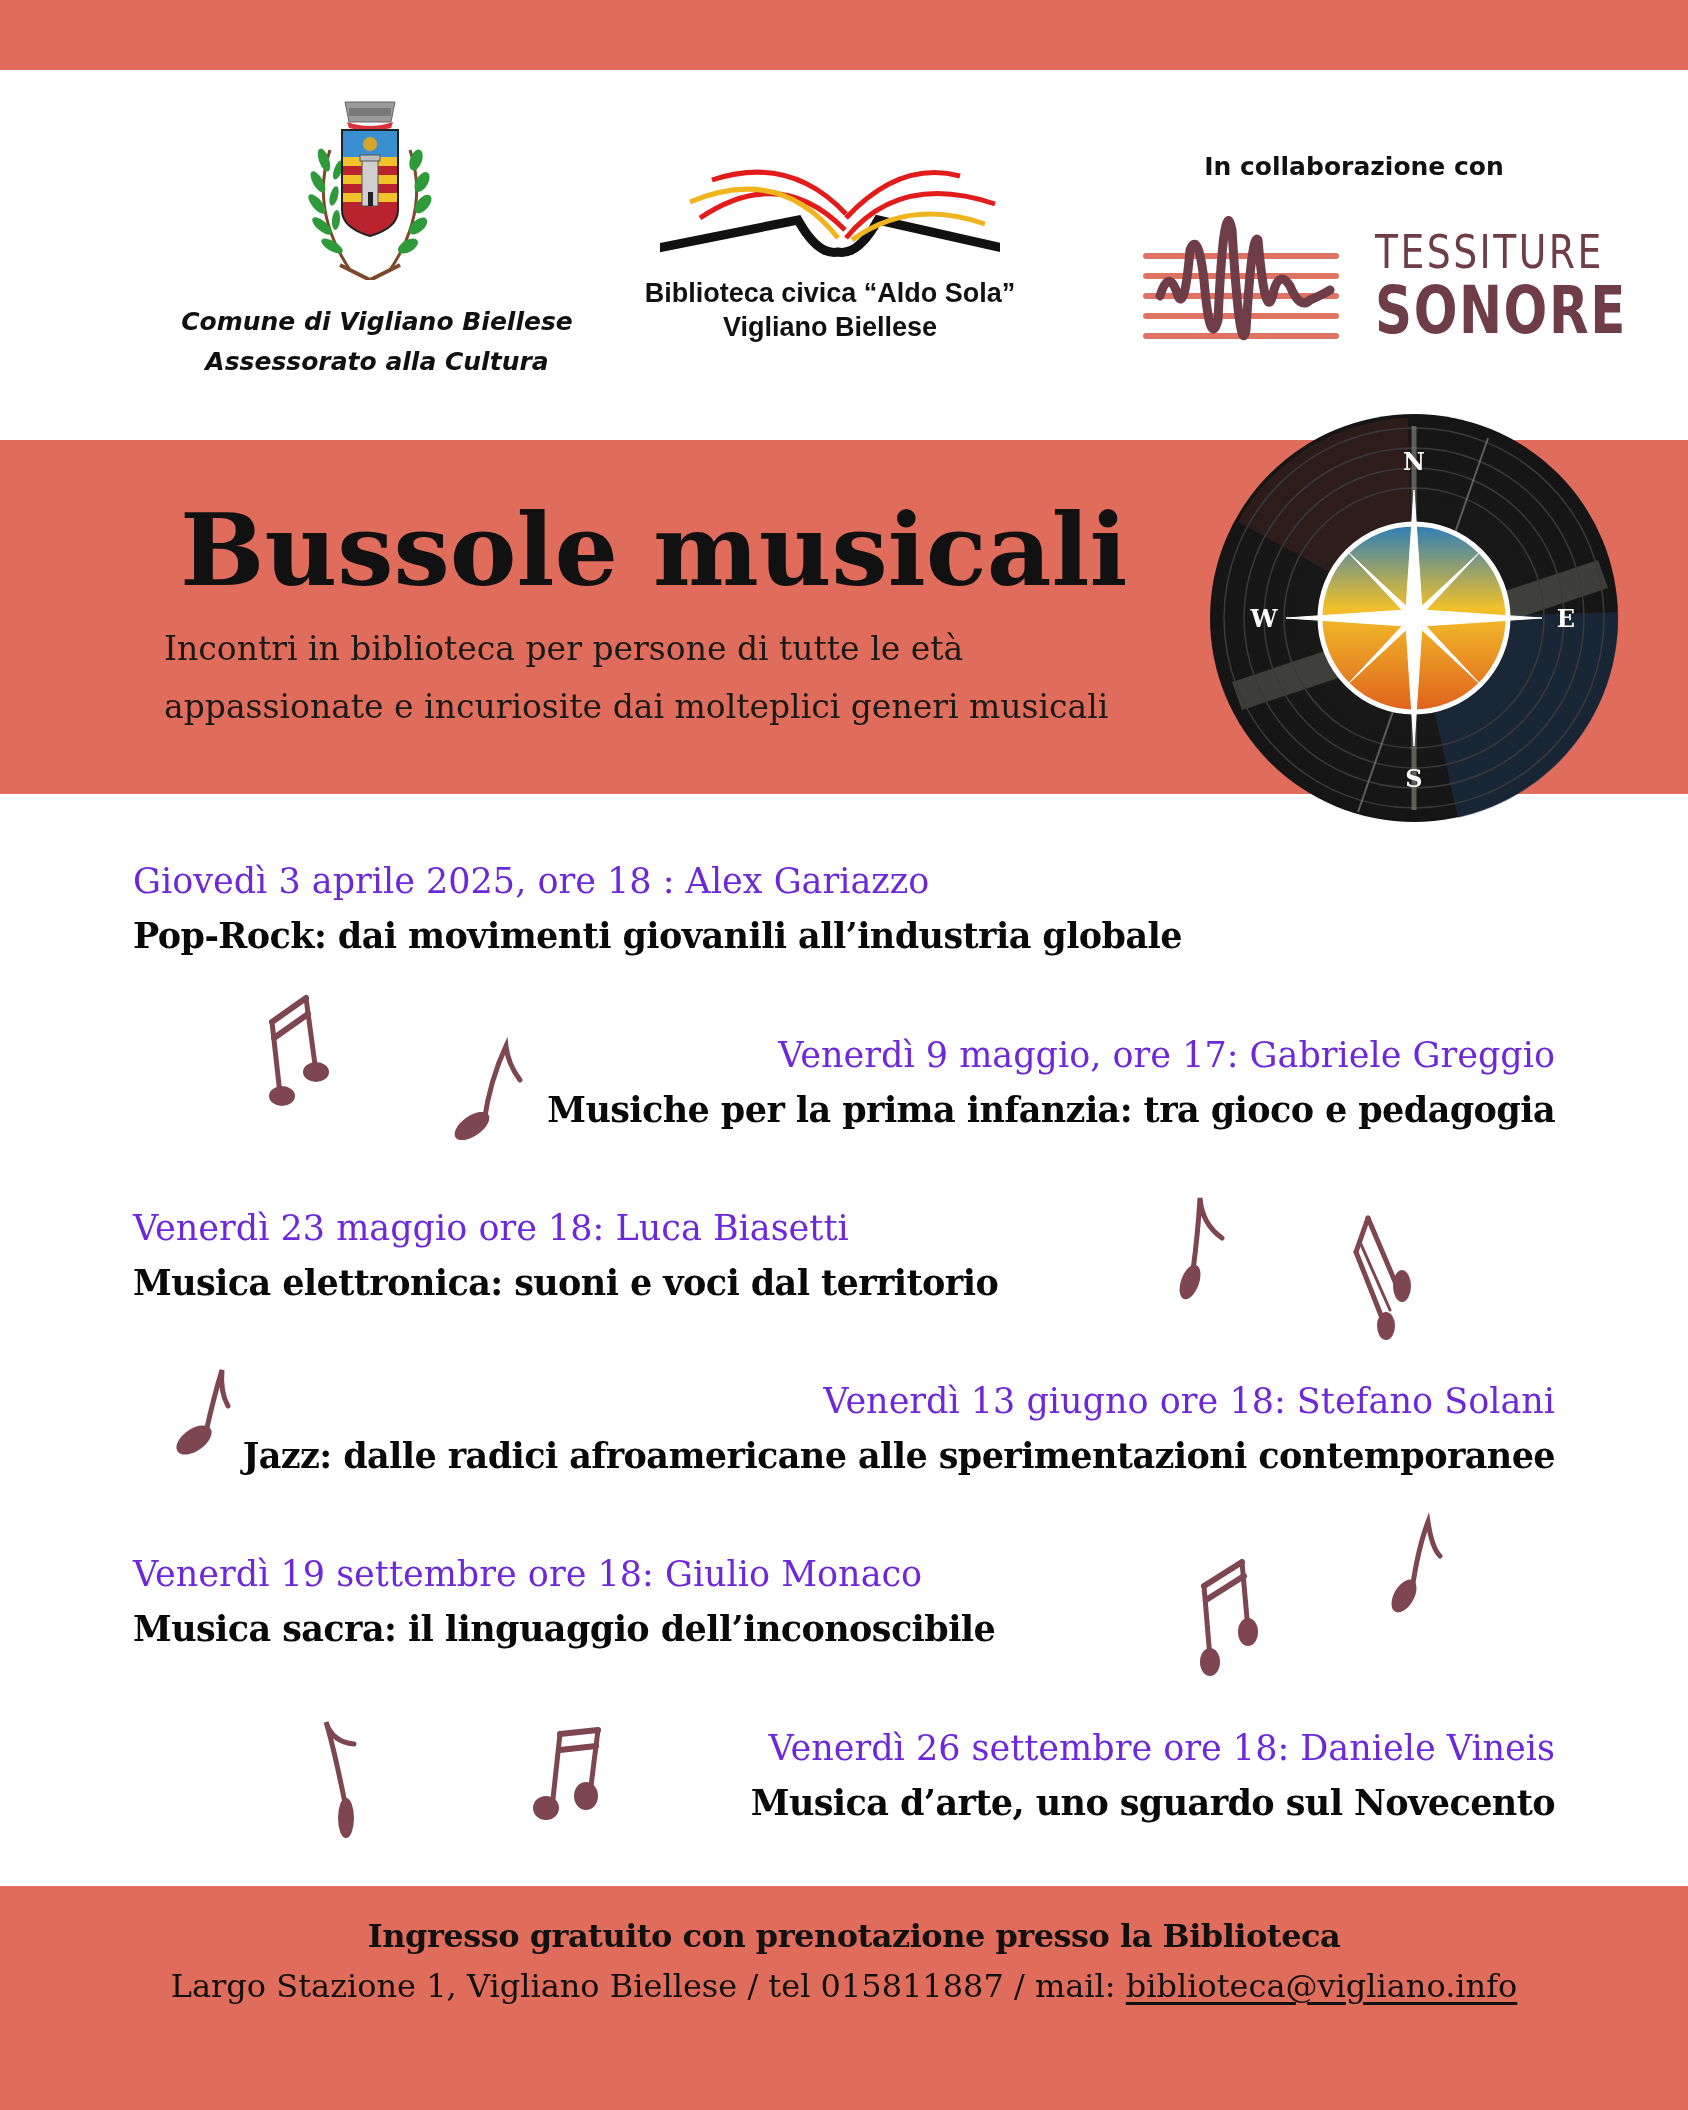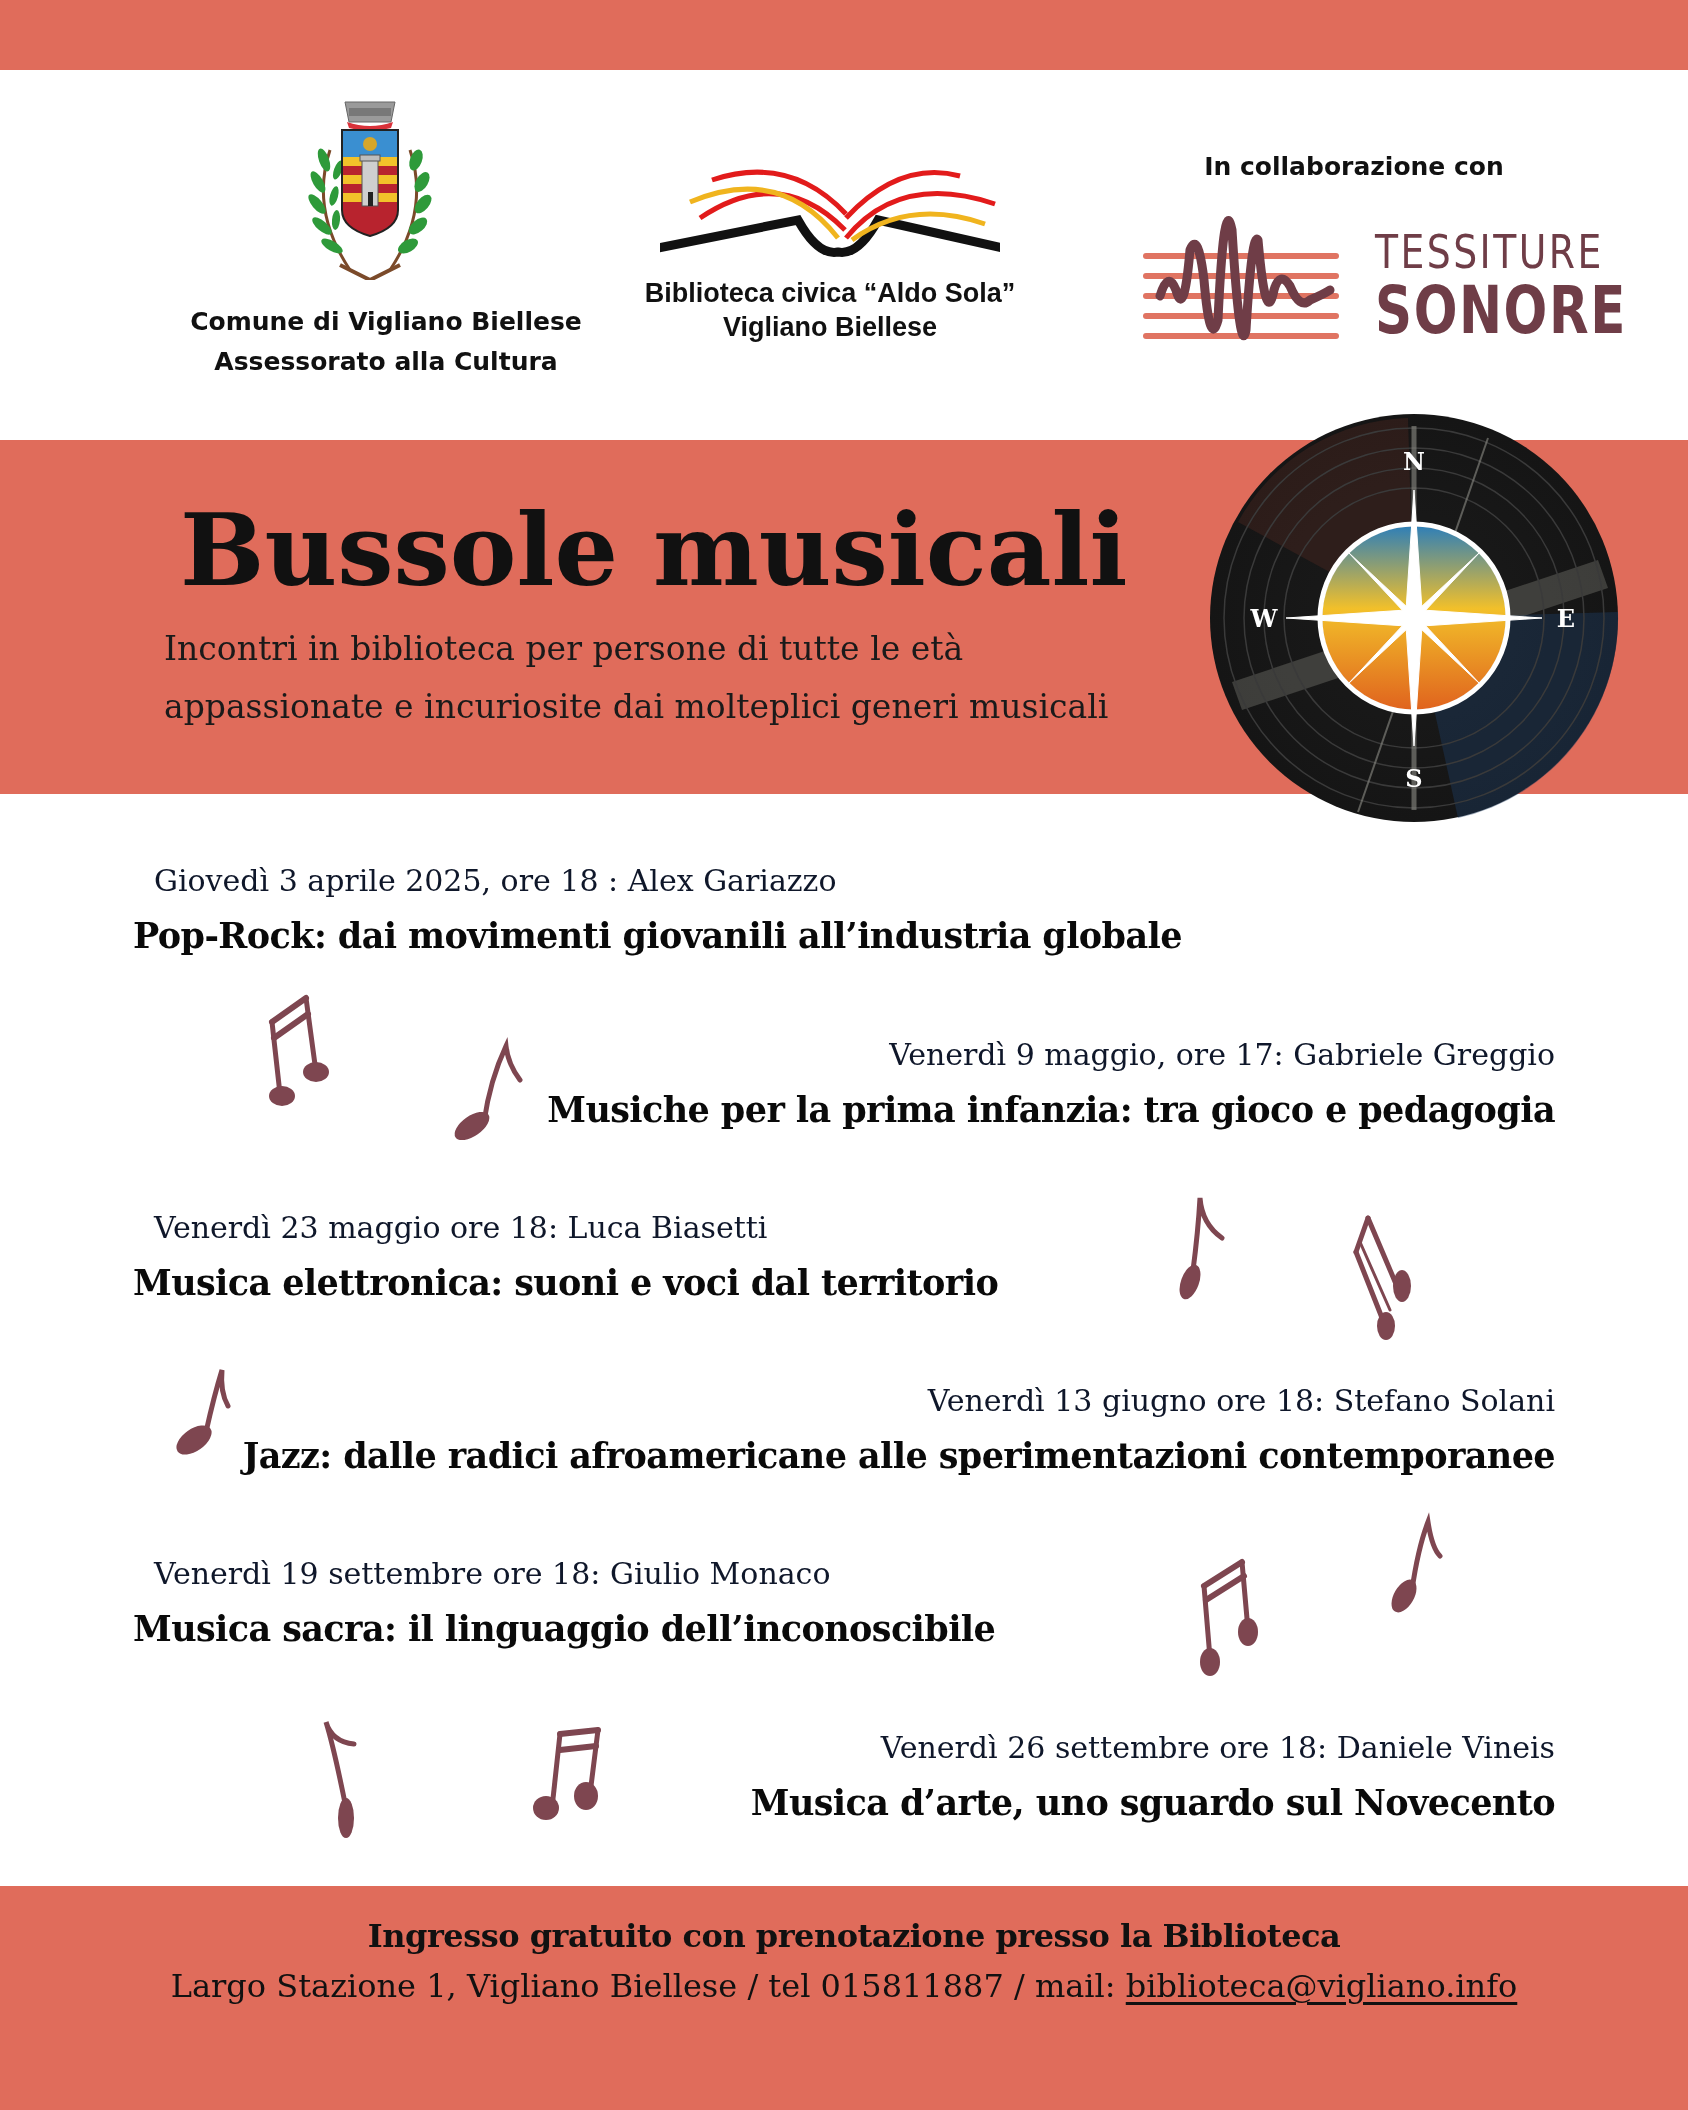--- a/index.html
+++ b/index.html
@@ -7,21 +7,21 @@
   body { position: relative; font-family: "DejaVu Serif", "Liberation Serif", serif; color: #111; }
 
   .band-top { position: absolute; left: 0; top: 0; width: 1688px; height: 70px; background: var(--coral); }
   .band-hero { position: absolute; left: 0; top: 440px; width: 1688px; height: 354px; background: var(--coral); }
   .band-footer { position: absolute; left: 0; top: 1886px; width: 1688px; height: 224px; background: var(--coral); }
 
   
   .logo-comune { position: absolute; left: 160px; top: 96px; width: 420px; height: 290px; text-align: center; }
   .crest { position: absolute; left: 130px; top: 4px; width: 160px; height: 180px; }
   .logo-caption { font-family: "DejaVu Sans", "Liberation Sans", sans-serif; font-weight: bold; font-size: 25px; line-height: 40px; color: #111; }
-  .logo-comune .caption-wrap { position: absolute; left: 16px; top: 206px; width: 420px; text-align: center; }
+  .logo-comune .caption-wrap { position: absolute; left: 7px; top: 206px; width: 420px; text-align: center; font-style: italic; }
 
   .logo-biblio { position: absolute; left: 640px; top: 148px; width: 380px; height: 210px; }
   .biblio-book { position: absolute; left: 20px; top: 10px; width: 340px; height: 100px; }
   .biblio-caption { position: absolute; left: 0; top: 128px; width: 380px; text-align: center; font-family: "Liberation Sans", "DejaVu Sans", sans-serif; font-weight: bold; font-size: 27px; line-height: 34px; color: #111; }
 
   .collab-label { position: absolute; left: 1124px; top: 152px; width: 460px; text-align: center; font-family: "DejaVu Sans", "Liberation Sans", sans-serif; font-weight: bold; font-size: 25px; color: #111; }
   .logo-tessiture { position: absolute; left: 1140px; top: 210px; width: 460px; height: 150px; }
   .tess-wave { position: absolute; left: 0; top: 0; width: 210px; height: 150px; }
   .tess-text { position: absolute; left: 235px; top: 16px; font-family: "DejaVu Sans", "Liberation Sans", sans-serif; color: #6f3d47; }
   .tess-line1 { font-size: 46px; font-weight: normal; letter-spacing: 3px; line-height: 52px; transform: scaleX(0.82); transform-origin: left; display: block; }
@@ -29,21 +29,21 @@
 
   
   .hero-title { position: absolute; left: 180px; top: 490px; font-family: "DejaVu Serif", "Liberation Serif", serif; font-size: 100px; line-height: 120px; color: #111; letter-spacing: 0px; }
   .hero-sub { position: absolute; left: 164px; top: 620px; width: 1060px; font-family: "DejaVu Serif", "Liberation Serif", serif; font-size: 33px; line-height: 58px; color: #1a1a1a; }
   .compass { position: absolute; left: 1208px; top: 412px; width: 412px; height: 412px; }
 
   
   .event { position: absolute; width: 1460px; }
   .event.left { left: 133px; text-align: left; }
   .event.right { left: 95px; text-align: right; width: 1460px; }
-  .event-meta { display: block; font-family: "DejaVu Serif", "Liberation Serif", serif; font-size: 30px; line-height: 50px; color: #0f172a; margin-left: 21px; }
+  .event-meta { display: block; font-family: "DejaVu Serif", "Liberation Serif", serif; font-size: 35px; line-height: 50px; color: #6d28d9; }
   .event-title { display: block; font-family: "DejaVu Serif", "Liberation Serif", serif; font-weight: bold; font-size: 35px; line-height: 60px; color: #0a0a0a; letter-spacing: -0.6px; }
 
   .note { position: absolute; }
   .note svg { width: 100%; height: 100%; overflow: visible; }
 
   
   .footer-headline { position: absolute; left: 0; top: 1912px; width: 1688px; text-align: center; font-family: "DejaVu Serif", "Liberation Serif", serif; font-weight: bold; font-size: 32px; line-height: 48px; color: #111; letter-spacing: -0.5px; margin-left: 10px; }
   .footer-contact { position: absolute; left: 0; top: 1962px; width: 1688px; text-align: center; font-family: "DejaVu Serif", "Liberation Serif", serif; font-size: 32px; line-height: 48px; color: #111; }
   .footer-contact a { color: #111; text-decoration: underline; text-underline-offset: 5px; }
 

